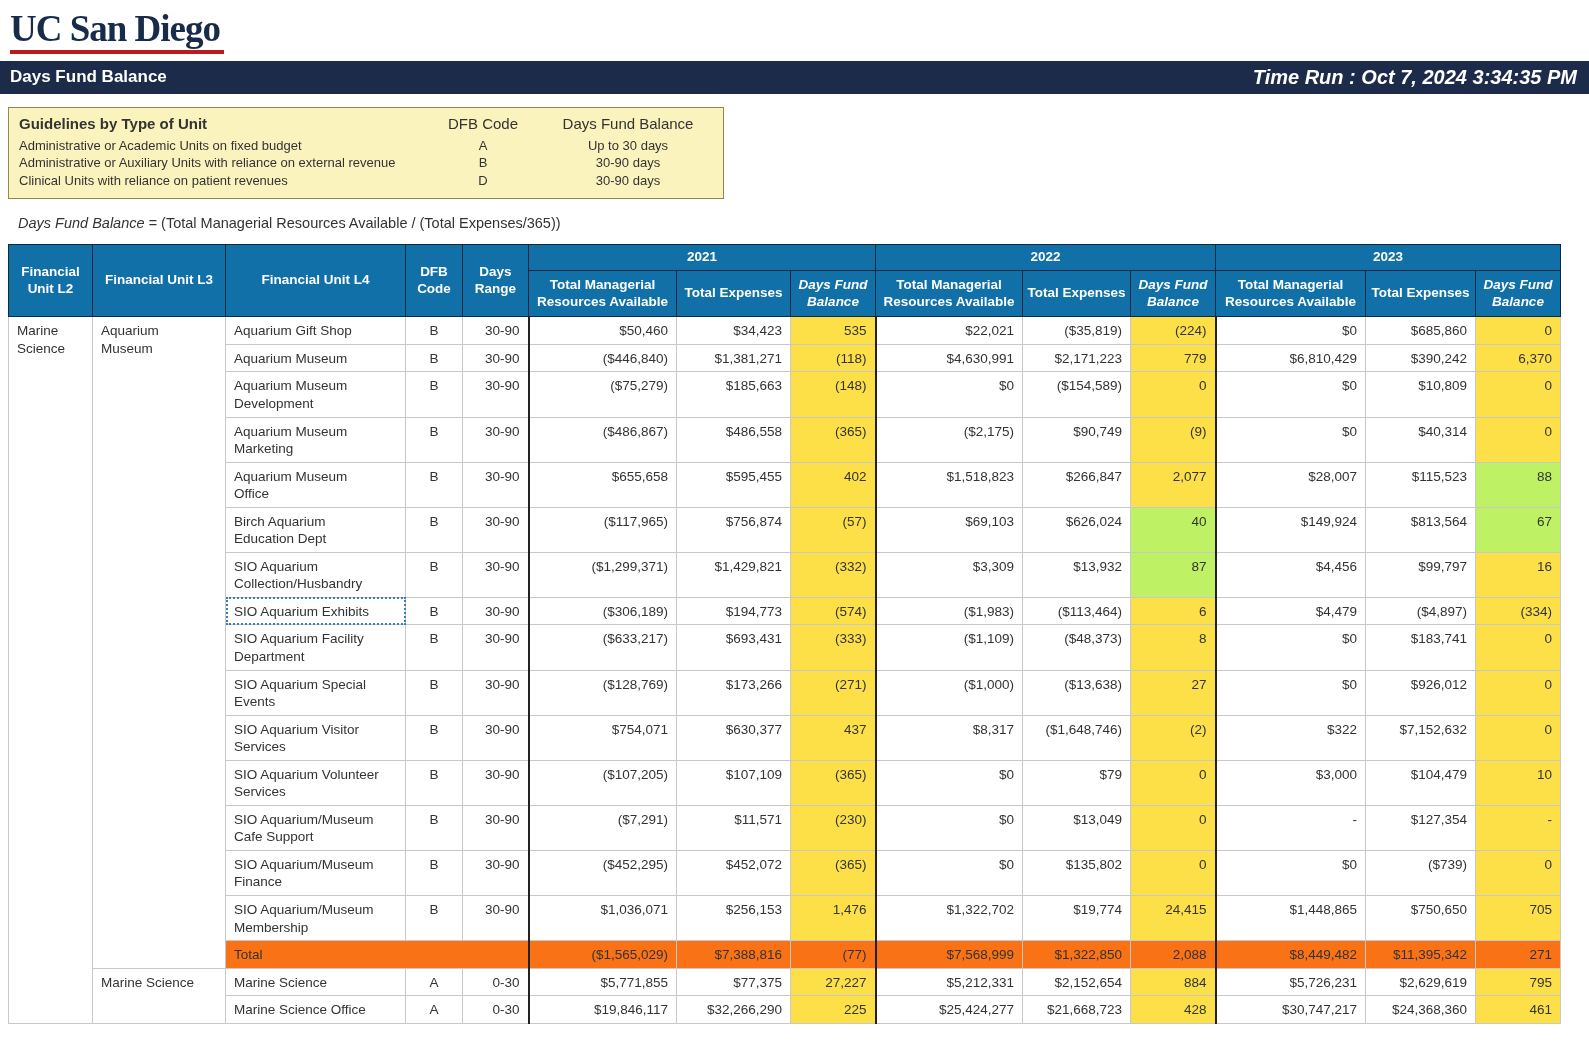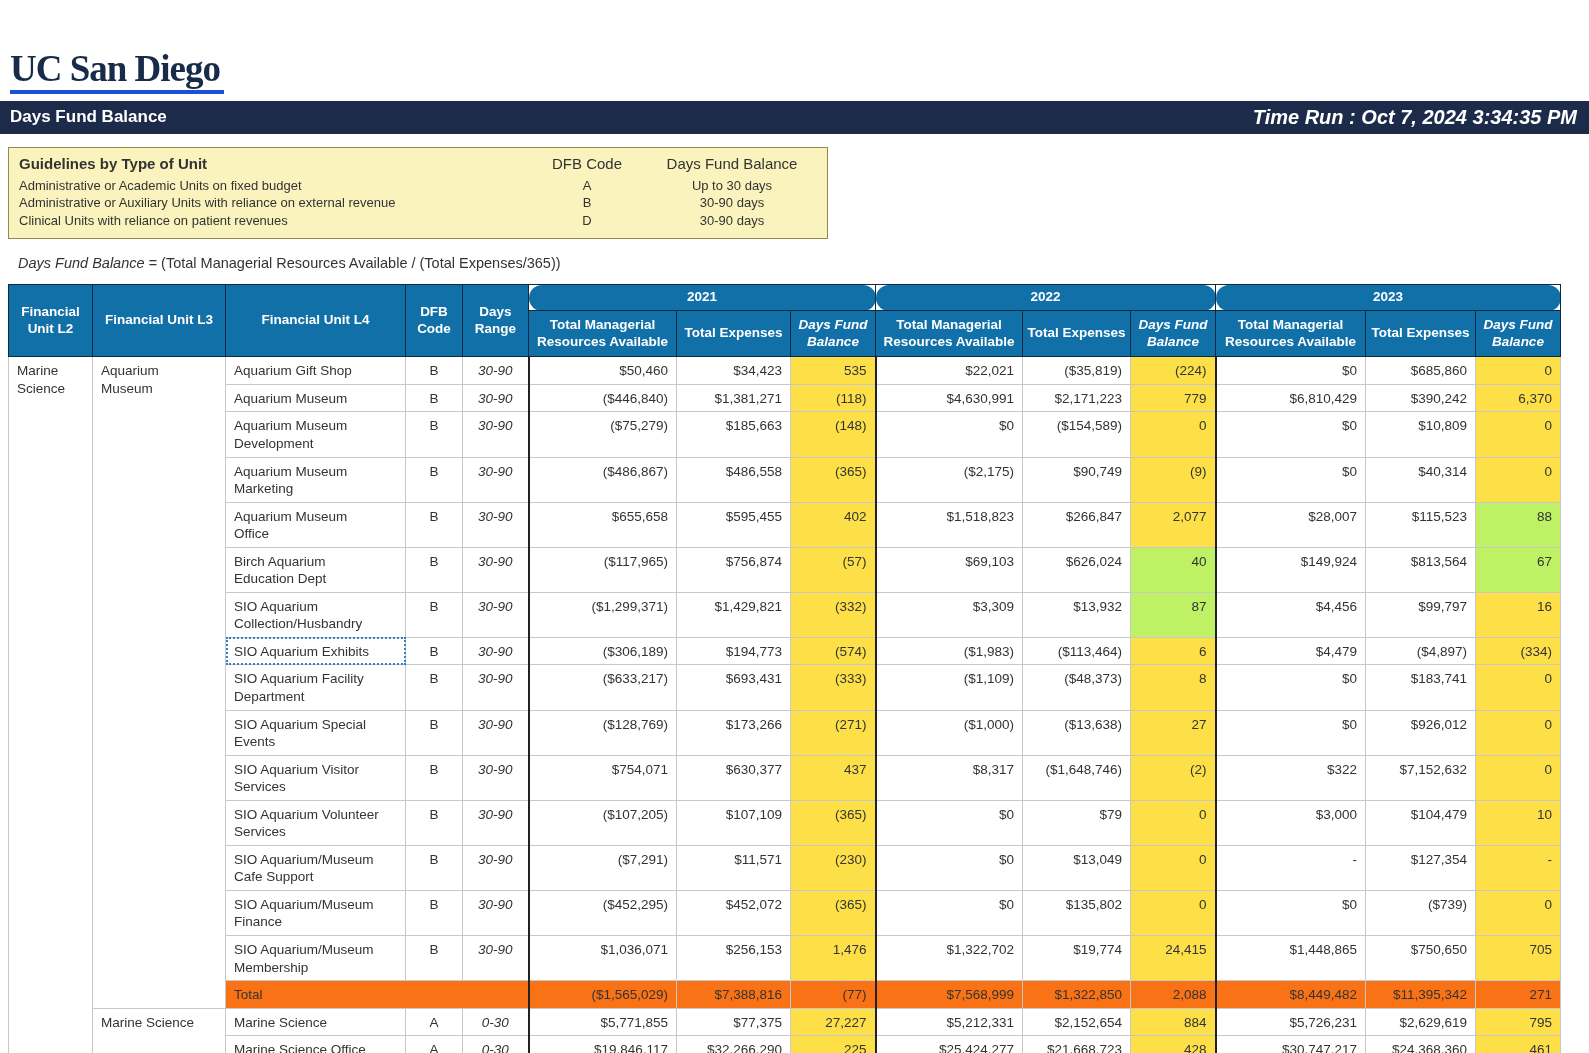--- a/index.html
+++ b/index.html
@@ -5,39 +5,39 @@
   * { margin: 0; padding: 0; box-sizing: border-box; }
   html, body { width: 1589px; background: #fff; font-family: "Liberation Sans", sans-serif; color: #333; }
   body { height: 1053px; overflow: hidden; }
 
   
   .brand { padding: 10px 0 0 10px; }
   .logo {
     font-family: "Liberation Serif", "DejaVu Serif", serif;
     font-size: 37px; font-weight: bold; color: #182B49;
     letter-spacing: -1px; display: inline-block;
-    border-bottom: 4px solid #1d4ed8; padding: 0 4px 1px 0; line-height: 1.05; margin-top: 40px;
+    border-bottom: 4px solid #b91c1c; padding: 0 4px 1px 0; line-height: 1.05;
   }
   .sublogo {
     font-size: 13.5px; font-weight: bold; color: #182B49;
     letter-spacing: 0.3px; margin-top: 5px;
   }
 
   
   .titlebar {
     margin-top: 7px; height: 33px; background: #1C2B4A;
     display: flex; align-items: center; justify-content: space-between;
     padding: 0 12px 0 10px;
   }
   .titlebar .pagetitle { color: #fff; font-size: 17px; font-weight: bold; }
   .titlebar .timerun { color: #fff; font-size: 20px; font-weight: bold; font-style: italic; }
 
   
   .guidelines {
-    margin: 13px 0 0 8px; width: 820px;
+    margin: 13px 0 0 8px; width: 716px;
     background: #FAF3BD; border: 1px solid #8F8A52;
     padding: 6px 10px 8px 10px; font-size: 13px; color: #333;
   }
   .g-row { display: flex; line-height: 1.38; }
   .g-type { flex: 1 1 auto; }
   .g-code { width: 120px; text-align: center; flex: 0 0 auto; }
   .g-bal  { width: 170px; text-align: center; flex: 0 0 auto; }
   .g-head { font-size: 15px; margin-bottom: 2px; }
   .g-head .g-type { font-weight: bold; }
 
@@ -46,32 +46,32 @@
   .formula .lhs { font-style: italic; }
 
   
   .tblwrap { margin: 13px 0 0 8px; }
   table { border-collapse: collapse; table-layout: fixed; width: 1552px; }
   thead th {
     background: #1170A8; color: #fff; font-size: 13.5px; font-weight: bold;
     border: 1px solid #0E2A40; text-align: center; vertical-align: middle;
     padding: 3px 4px; line-height: 1.25;
   }
-  thead th.yearhdr { height: 26px; border-radius: 13px; }
+  thead th.yearhdr { height: 26px; }
   thead th.subhdr { height: 46px; }
   thead th.dfbhdr { font-style: italic; }
   tbody td {
     border: 1px solid #C8C8C8; font-size: 13.5px; vertical-align: top;
     padding: 5px 8px 4px 8px; line-height: 1.3; background: #fff;
   }
   tbody tr { page-break-inside: avoid; }
   td.txt { text-align: left; padding-right: 20px; }
   td.ctr { text-align: center; }
   td.num { text-align: right; }
-  td.rng { text-align: center; font-style: italic; }
+  td.rng { text-align: right; }
   td.red   { background: #fde047; }
   td.green { background: #bef264; }
   td.totbg { background: #EEEFF4; }
   td.grp { border-left: 2px solid #222; }
   tr.totalrow td { background: #f97316; }
   tr.grouptop td { border-top: 1px solid #9A9A9A; }
   td.selected { outline: 2px dotted #3A7CC4; outline-offset: -2px; }
   table { border: 1px solid #8a8a8a; }
 </style>
 </head>

